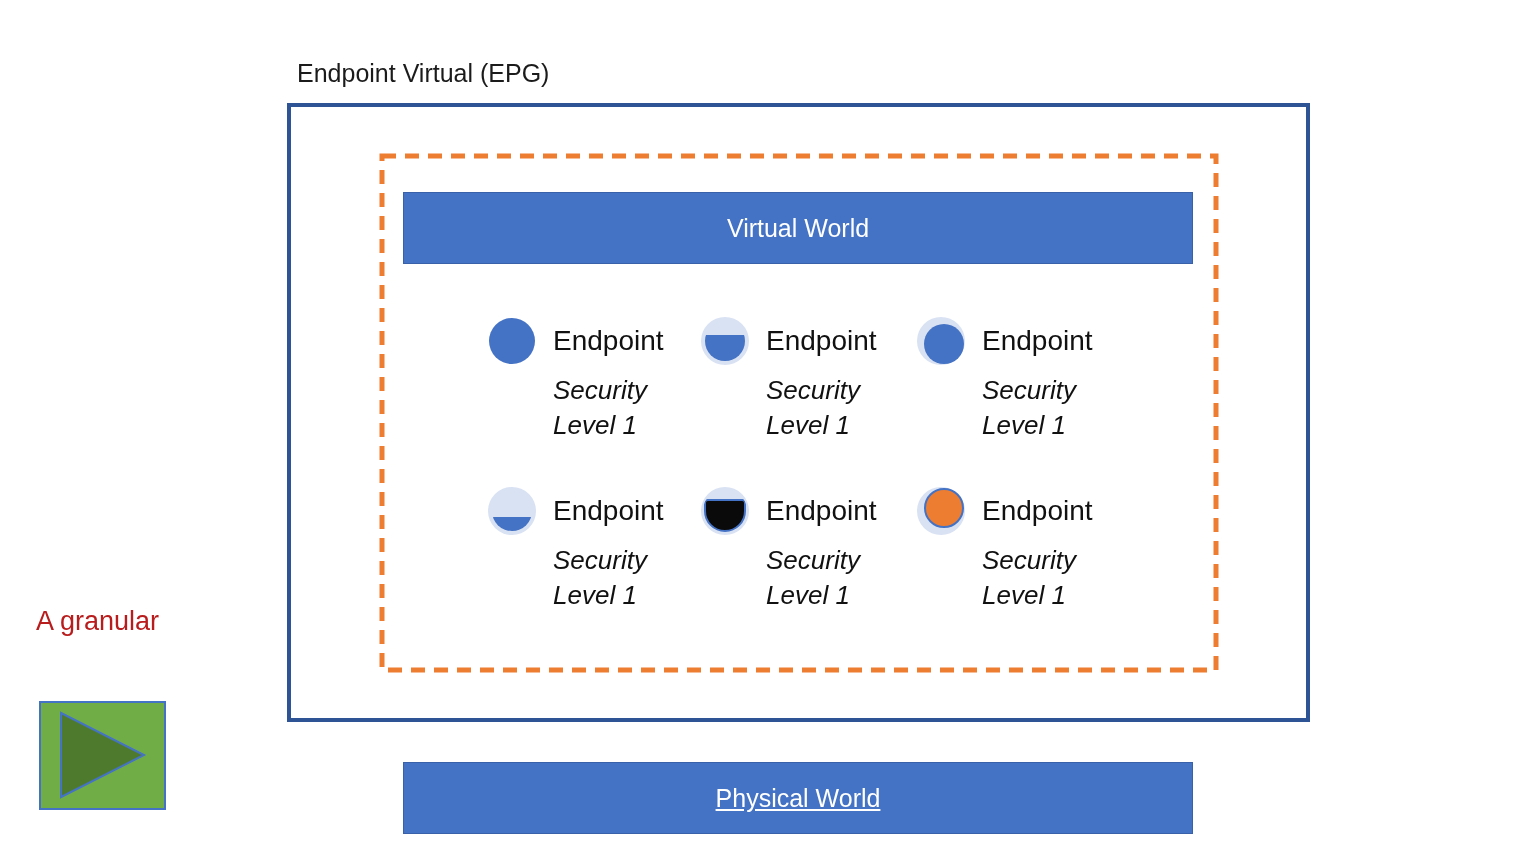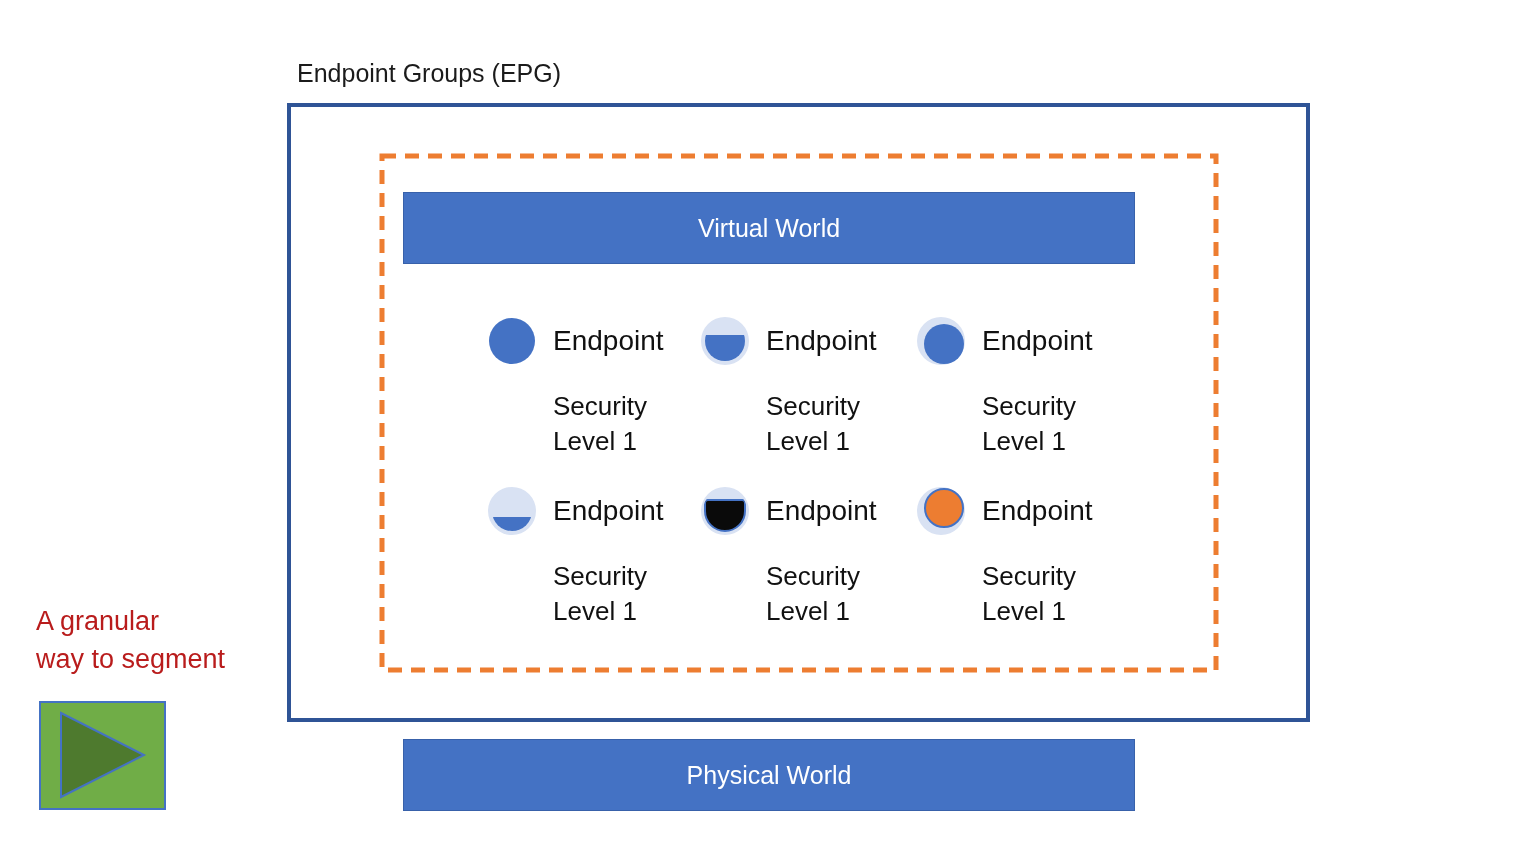--- a/index.html
+++ b/index.html
@@ -23,36 +23,36 @@
   .outer-box{
     left:287px;top:103px;width:1015px;height:611px;
     border:4px solid #2F5496;background:#ffffff;
   }
 
   
   .dashed-box{left:379px;top:153px;}
 
   
   .banner{
-    left:403px;width:732px;height:72px;
+    left:403px;width:790px;height:72px;
     background:#4472C4;
     border:1px solid rgba(47,84,150,0.55);
     box-sizing:border-box;
     display:flex;align-items:center;justify-content:center;
     color:#ffffff;font-size:25px;
   }
   .banner-virtual{top:192px;}
-  .banner-physical{top:739px;}
+  .banner-physical{top:762px;text-decoration:underline;}
 
   
   .tile{position:absolute;display:flex;align-items:flex-start;}
   .icon{width:48px;height:48px;position:relative;margin-right:17px;flex:none;}
   .tile-text{white-space:nowrap;}
   .ep-label{font-size:28px;line-height:48px;color:#111;}
-  .sec-block{margin-top:24px;}
+  .sec-block{margin-top:8px;font-style:italic;}
   .sec-line{font-size:26px;line-height:35px;color:#111;}
 
   
   .cfull{position:absolute;inset:1px;border-radius:50%;background:#4472C4;}
   .clav{position:absolute;inset:0;border-radius:50%;background:#D9E2F3;}
   .fillclip{position:absolute;inset:4px;border-radius:50%;overflow:hidden;}
   .fill{position:absolute;left:0;right:0;bottom:0;background:#4472C4;}
   .fill-66{height:64%;}
   .fill-33{height:36%;}
   .inner-blue{position:absolute;width:40px;height:40px;border-radius:50%;background:#4472C4;left:7px;top:7px;}
@@ -77,21 +77,21 @@
     background:#70AD47;border:2px solid #4472C4;box-sizing:border-box;
     cursor:pointer;padding:0;
   }
   .play-button svg{display:block;}
 </style>
 </head>
 <body>
 
 <div id="canvas">
 
-  <div class="abs diagram-title">Endpoint Groups (EPG)</div>
+  <div class="abs diagram-title">Endpoint Virtual (EPG)</div>
 
   <div class="abs outer-box"></div>
 
   <svg class="abs dashed-box" width="840" height="520" viewBox="0 0 840 520">
     <rect x="3" y="3" width="834" height="514" fill="none" stroke="#ED7D31" stroke-width="5" stroke-dasharray="14 9"></rect>
   </svg>
 
   <div class="abs banner banner-virtual">
     <span>Virtual World</span>
   </div>
@@ -184,21 +184,20 @@
       </div>
     </div>
   </div>
 
   <div class="abs banner banner-physical">
     <span>Physical World</span>
   </div>
 
   <div class="abs caption">
     <div>A granular</div>
-    <div>way to segment</div>
   </div>
 
   <button class="abs play-button" type="button">
     <svg width="123" height="105" viewBox="0 0 123 105">
       <polygon points="20,10 103,52 20,94" fill="#4E7A2E" stroke="#4472C4" stroke-width="2"></polygon>
     </svg>
   </button>
 
 </div>
 

